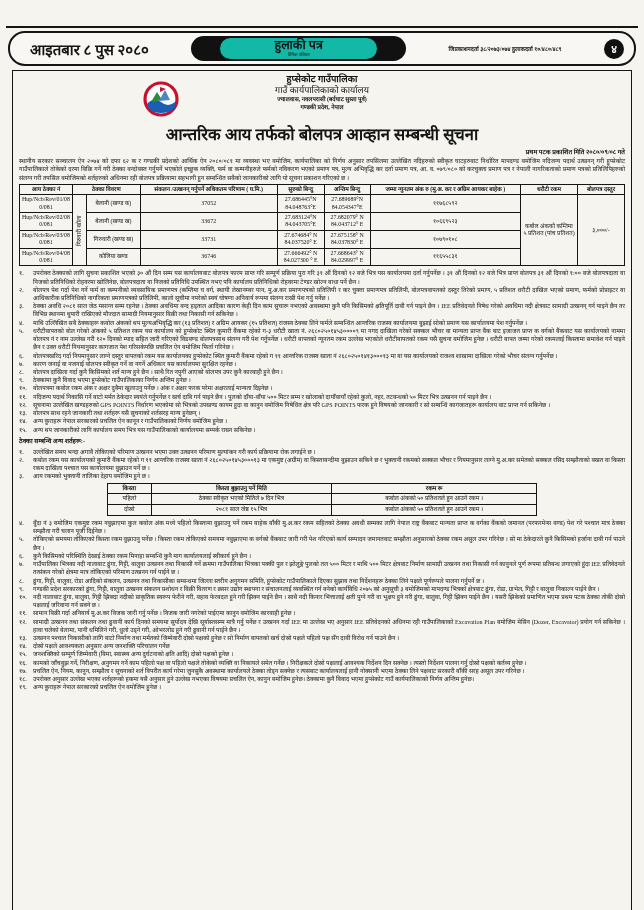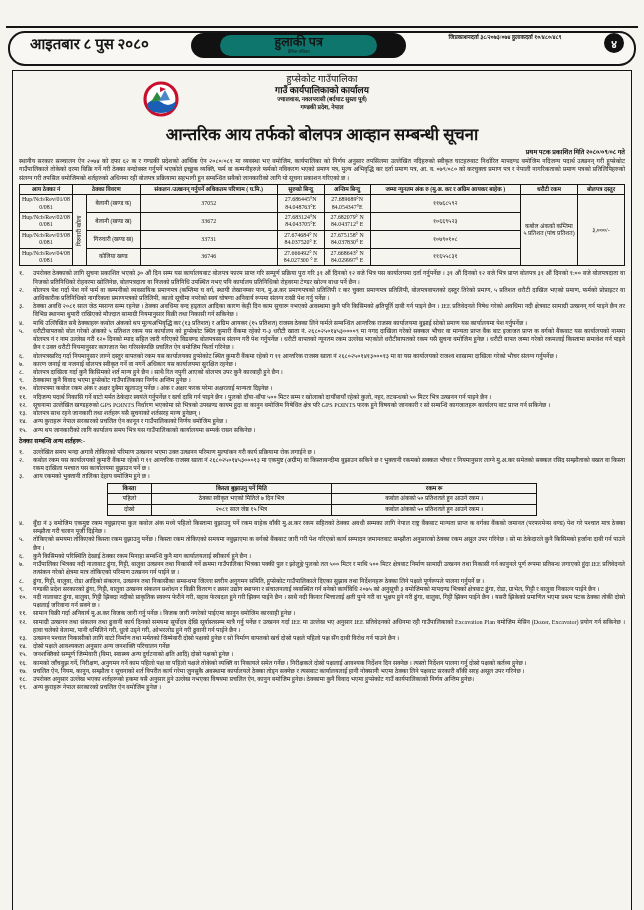--- a/index.html
+++ b/index.html
@@ -1,35 +1,35 @@
 <!DOCTYPE html>
 <html><head>
 <meta charset="utf-8">
 <style>
   html,body{margin:0;padding:0}
   body{width:644px;height:910px;background:#f5f4ef;color:#151515;
        font-family:"Liberation Serif","DejaVu Serif",serif;}
   .page{position:relative;width:644px;height:910px;overflow:hidden}
   .top-rule{border-top:2px solid #151515;margin:26px 6px 0}
   
-  .masthead{display:flex;border:2px solid #151515;border-radius:17px;
+  .masthead{display:flex;align-items:center;border:2px solid #151515;border-radius:17px;
             margin:3px 8px 0;height:31px;padding:0 6px;background:#f8f7f3;justify-content:space-between}
   .mh-date{font-weight:bold;font-size:15px;white-space:nowrap;padding-left:14px}
   .pill-outer{background:#111;border-radius:14px;width:215px;height:25px;display:flex;align-items:center;justify-content:center}
-  .pill-inner{background:#0f766e;border-radius:12px;width:157px;height:21px;text-align:center;display:flex;flex-direction:column;justify-content:center;line-height:1}
+  .pill-inner{background:#14b8a6;border-radius:12px;width:157px;height:21px;text-align:center;display:flex;flex-direction:column;justify-content:center;line-height:1}
   .paper-name{font-weight:bold;font-size:12.5px}
   .paper-sub{font-size:4.6px;margin-top:1px}
   .mh-reg{font-size:5.8px;white-space:nowrap;font-weight:bold}
   .mh-page{width:20px;height:20px;border-radius:50%;background:#111;color:#fff;display:flex;
            align-items:center;justify-content:center;font-size:11px;font-weight:bold;margin-right:4px}
   
   .notice{border:1.6px solid #151515;margin:4px 12px 0;padding:3px 6px 4px;position:relative;height:842px;overflow:hidden;box-sizing:border-box}
   .emblem{position:absolute;left:128px;top:5px;width:40px;height:44px}
-  .org1{font-size:9.5px;font-weight:normal;text-align:center;line-height:1.2}
-  .org2{font-size:9px;font-weight:bold;text-align:center;line-height:1.2}
+  .org1{font-size:9.5px;font-weight:bold;text-align:center;line-height:1.2}
+  .org2{font-size:9px;font-weight:normal;text-align:center;line-height:1.2}
   .org3{font-size:6px;text-align:center;font-weight:bold;line-height:1.3}
   .org4{font-size:6px;text-align:center;font-weight:bold;line-height:1.3}
   .title{font-size:16.5px;font-weight:bold;text-align:center;margin-top:14px;line-height:1.15}
   .pubdate{font-size:6.4px;font-weight:bold;text-align:right;margin-top:2px}
   .intro{font-size:6.1px;text-align:justify;line-height:1.38;margin-top:1px}
   
   table.main{border-collapse:collapse;width:100%;margin-top:2px;font-size:5.9px;text-align:center}
   .main th,.main td{border:1px solid #151515;padding:1px 2px;vertical-align:middle;line-height:1.25}
   .main th{font-weight:bold}
   .cell-id{word-break:break-all;width:48px}

